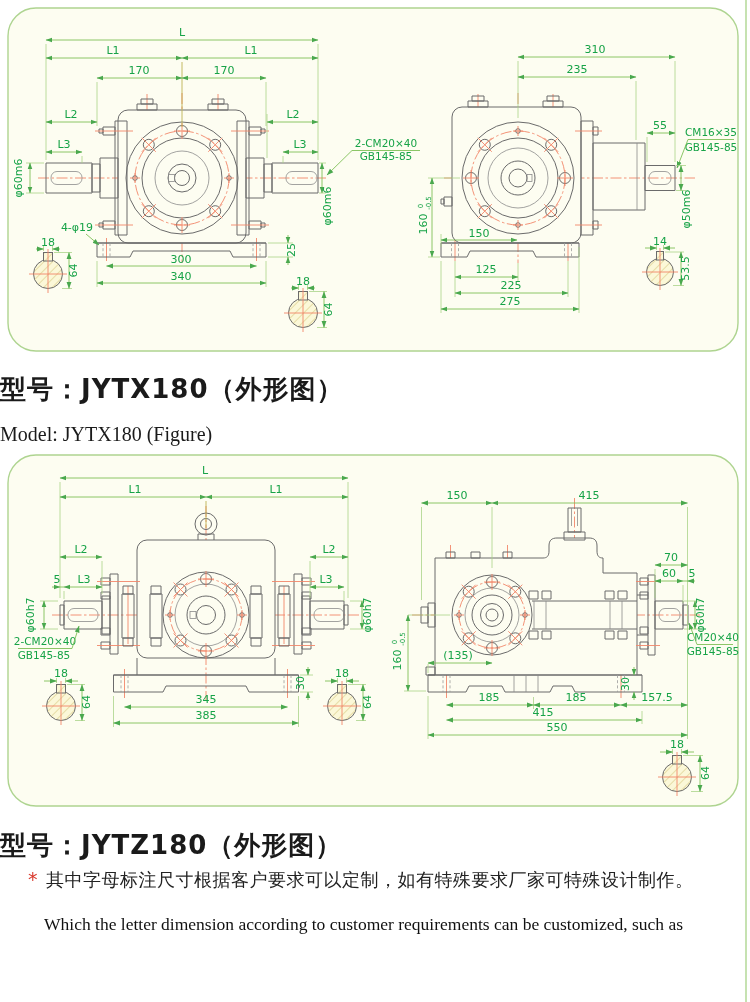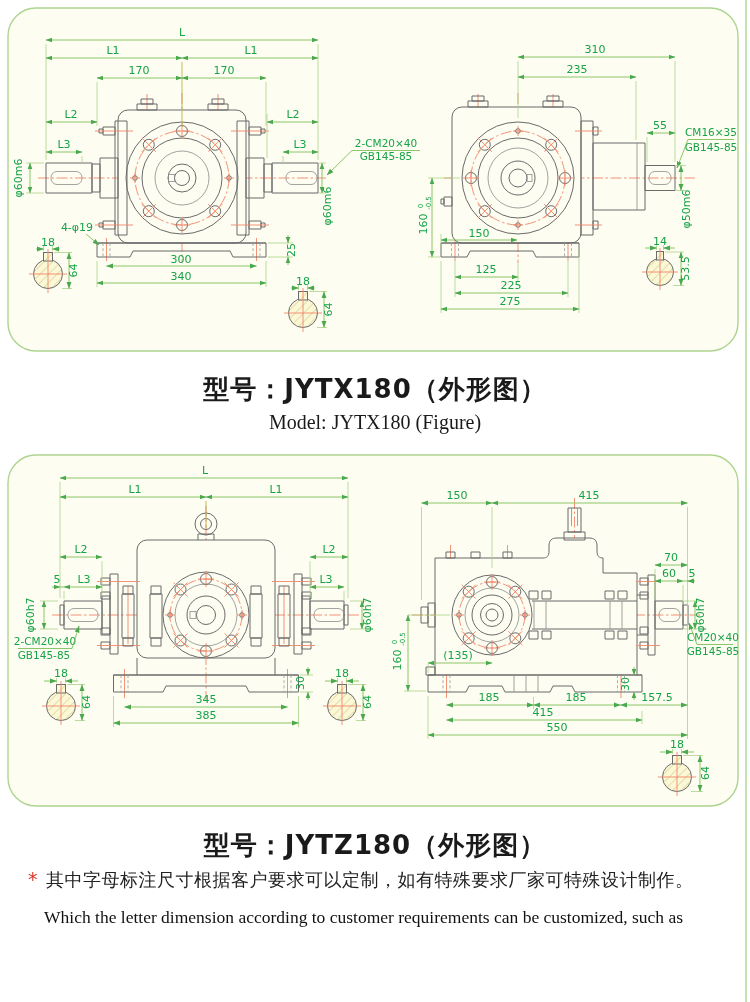--- a/index.html
+++ b/index.html
@@ -18,27 +18,27 @@
   .ga {stroke:#7fc057;stroke-width:.9;fill:none;marker-start:url(#a);marker-end:url(#a);}
   .ae {stroke:#7fc057;stroke-width:.9;fill:none;marker-end:url(#a);}
   .ge {stroke:#a9d389;stroke-width:.8;fill:none;}
   .gy {stroke:#bcb254;stroke-width:.9;fill:none;}
   text{text-anchor:middle;}
   .t  {fill:#17a347;font-size:11px;}
   .ts {fill:#17a347;font-size:10.5px;}
   .tt {fill:#17a347;font-size:7px;}
   .panel{fill:#fdfdf1;stroke:#aed490;stroke-width:1.4;}
   .edge-line{position:absolute;top:0;left:745px;width:2px;height:1002px;background:#c6e2b1;}
-  .title{position:absolute;left:0;width:750px;text-align:center;color:#1a1a1a;}
+  .title{position:absolute;left:0;width:750px;text-align:left;color:#1a1a1a;}
   .t-cn{font-size:26px;font-weight:600;letter-spacing:1px;}
-  .t-en{font-size:20px;font-family:"Liberation Serif","DejaVu Serif",serif;margin-top:4px;}
+  .t-en{font-size:20px;font-family:"Liberation Serif","DejaVu Serif",serif;margin-top:16px;}
   .note{position:absolute;top:868px;left:0;width:750px;box-sizing:border-box;padding:0 14px;}
   .n-cn{font-size:18px;color:#222;letter-spacing:.5px;padding-left:14px;}
   .n-cn .star{color:#d9372b;margin-right:8px;font-size:19px;}
-  .n-en{font-family:"Liberation Serif","DejaVu Serif",serif;font-size:17.5px;color:#111;margin-top:15px;line-height:1.25;}
+  .n-en{font-family:"Liberation Serif","DejaVu Serif",serif;font-size:17.5px;color:#111;margin-top:22px;line-height:1.25;}
   .n-en .l1{padding-left:30px;}
 </style>
 </head>
 <body>
 
 <svg id="drawing1" width="750" height="362" viewBox="0 0 750 362">
   <defs>
     <marker id="a" viewBox="0 0 10 10" refX="9" refY="5" markerWidth="8" markerHeight="8" orient="auto-start-reverse">
       <path d="M0,1.6 L9.5,5 L0,8.4 z" fill="#4aa84e"></path>
     </marker>

